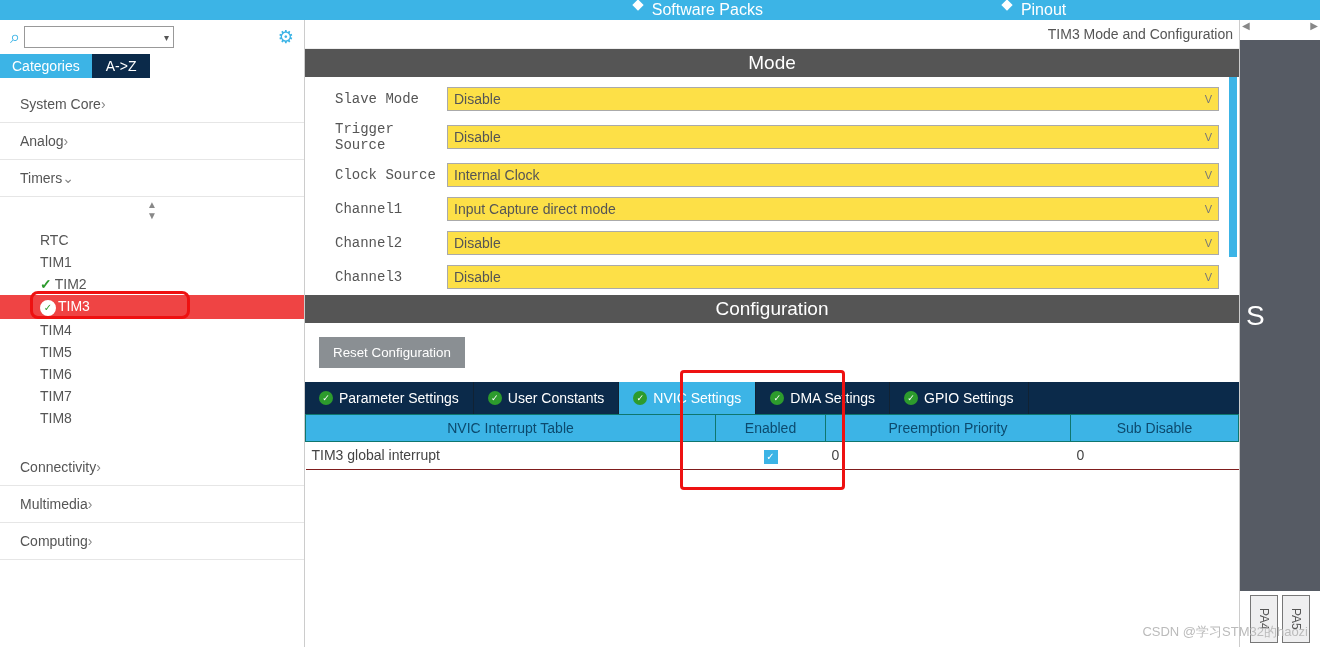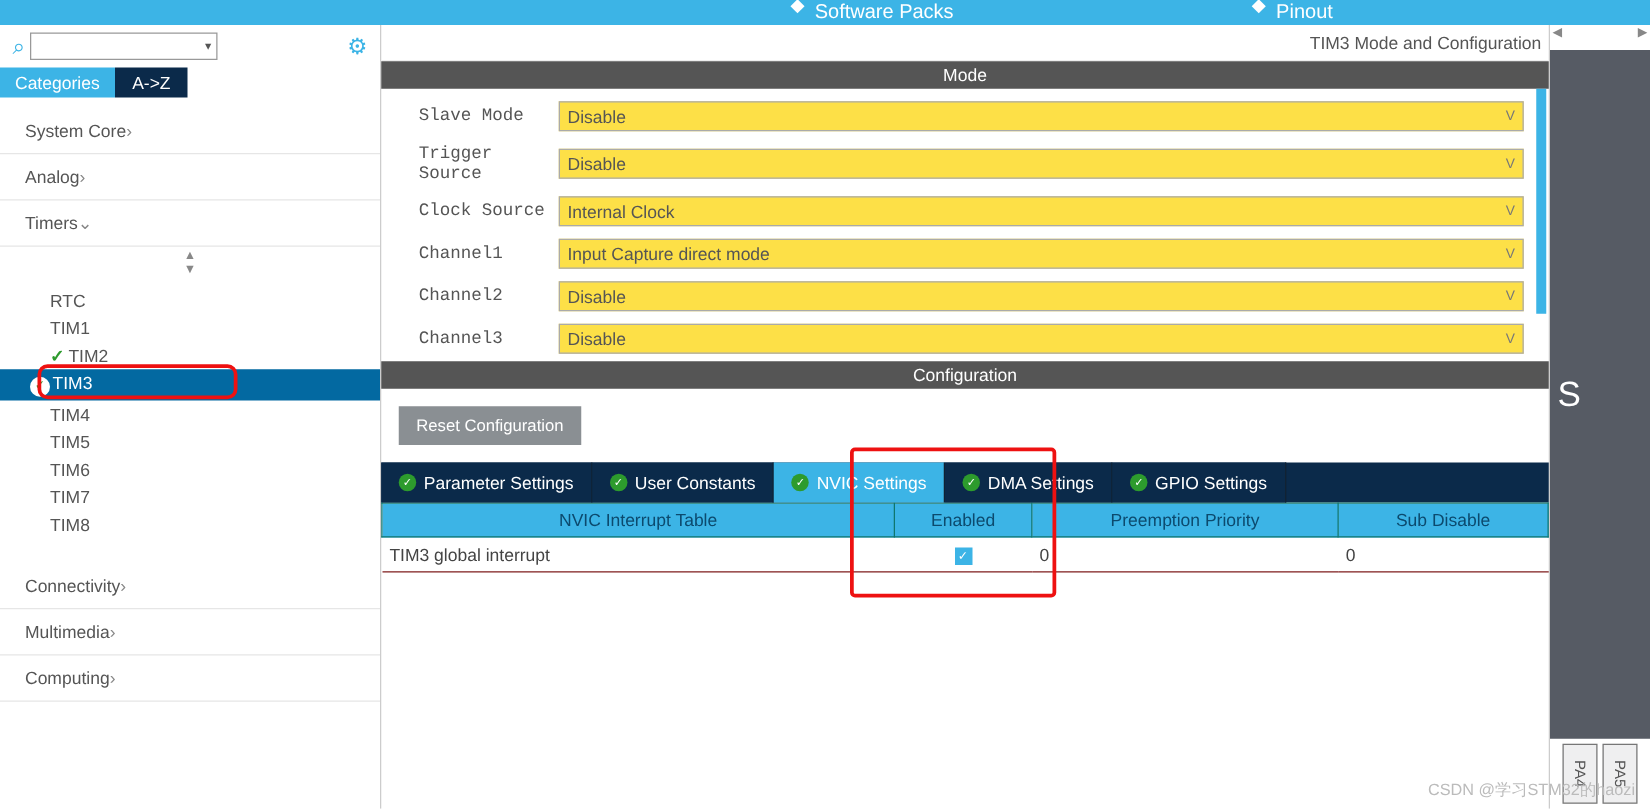--- a/index.html
+++ b/index.html
@@ -16,29 +16,29 @@
   .gear { color:#3cb4e6; font-size:18px; margin-left:auto; }
   .tabrow { display:flex; }
   .tab-c { background:#3cb4e6; color:#fff; padding:4px 12px; }
   .tab-a { background:#0b2a4a; color:#fff; padding:4px 14px; }
   .cat-list { padding:8px 0; overflow-y:auto; flex:1;}
   .cat { display:flex; align-items:center; padding:10px 20px; color:#555; border-bottom:1px solid #e6e6e6; cursor:pointer;}
   .cat .chev { color:#888; font-size:14px;}
   .sortset { display:flex; flex-direction:column; align-items:center; color:#888; font-size:10px; padding:2px 0;}
   .tree { padding:6px 0 20px 40px; color:#555; }
   .tree-item { padding:3px 0; cursor:pointer; position:relative;}
-  .tree-item.sel { background:#0369a1; color:#fff; margin-left:-40px; padding-left:24px; margin-right:-20px;}
+  .tree-item.sel { background:#ef4444; color:#fff; margin-left:-40px; padding-left:40px; margin-right:-20px;}
   .check-ico { display:inline-flex; width:16px; height:16px; border-radius:50%; border:2px solid #2d9b2d; color:#2d9b2d; align-items:center; justify-content:center; font-size:10px; margin-right:2px; line-height:1;}
   .sel .check-ico { border-color:#fff; background:#fff; color:#2d9b2d; }
   .plain-check { color:#2d9b2d; font-weight:bold; margin-right:3px; }
   .redbox1 { position:absolute; border:3px solid #e11; border-radius:8px; left:30px; top:-4px; width:160px; height:28px; pointer-events:none;}
 
   .main { flex:1; display:flex; flex-direction:column; border-right:1px solid #ccc;}
   .title { text-align:right; padding:6px; color:#555; border-bottom:1px solid #eee;}
-  .bar-dark { background:#555; color:#fff; text-align:center; padding:3px; font-size:14px;}
+  .bar-dark { background:#555; color:#fff; text-align:center; padding:3px; font-size:19px;}
   .mode-area { padding:10px 20px 6px 30px; position:relative;}
   .scroll-ind { position:absolute; right:2px; top:0; width:8px; height:180px; background:#3cb4e6;}
   .mode-row { display:flex; align-items:center; margin-bottom:10px; }
   .mode-label { width:112px; color:#555;font-family:Liberation Mono, monospace;}
   .mode-select { flex:1; border:1px solid #aaa; height:24px; padding:0 6px; color:#555; background:#fde047; display:flex; align-items:center; justify-content:space-between;}
   .mode-select .dn { color:#777; font-size:11px;}
   .config-area { padding:14px 0 0 0; }
   .reset-btn { background:#8a8f93; color:#fff; padding:8px 14px; margin-left:14px; border:none;}
   .subtabs { display:flex; margin-top:14px; background:#0b2a4a;}
   .subtab { background:#0b2a4a; color:#fff; padding:8px 14px; display:flex; align-items:center; gap:6px; border-right:1px solid #123;}

